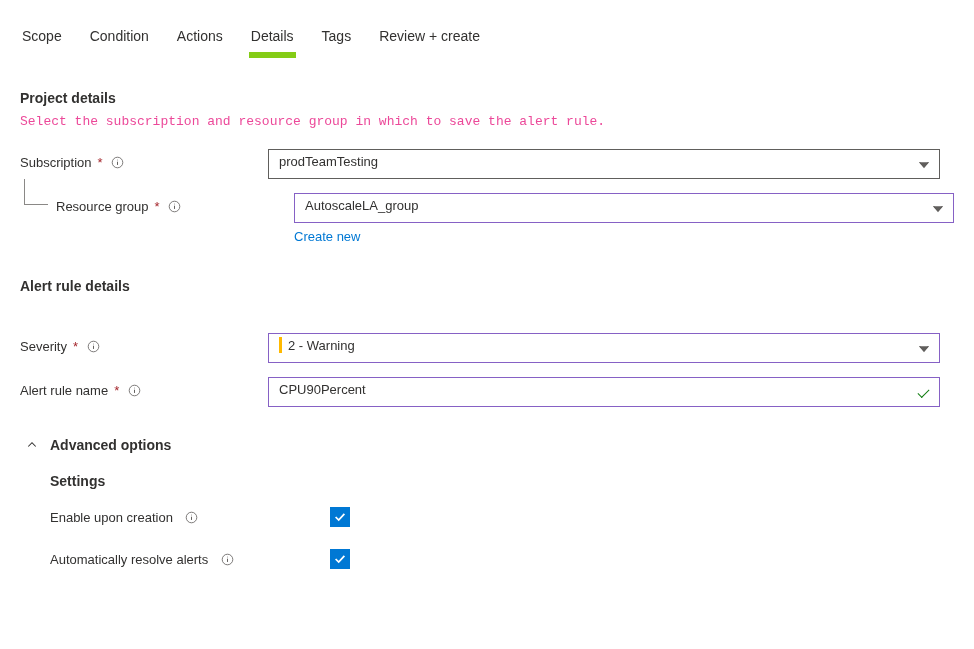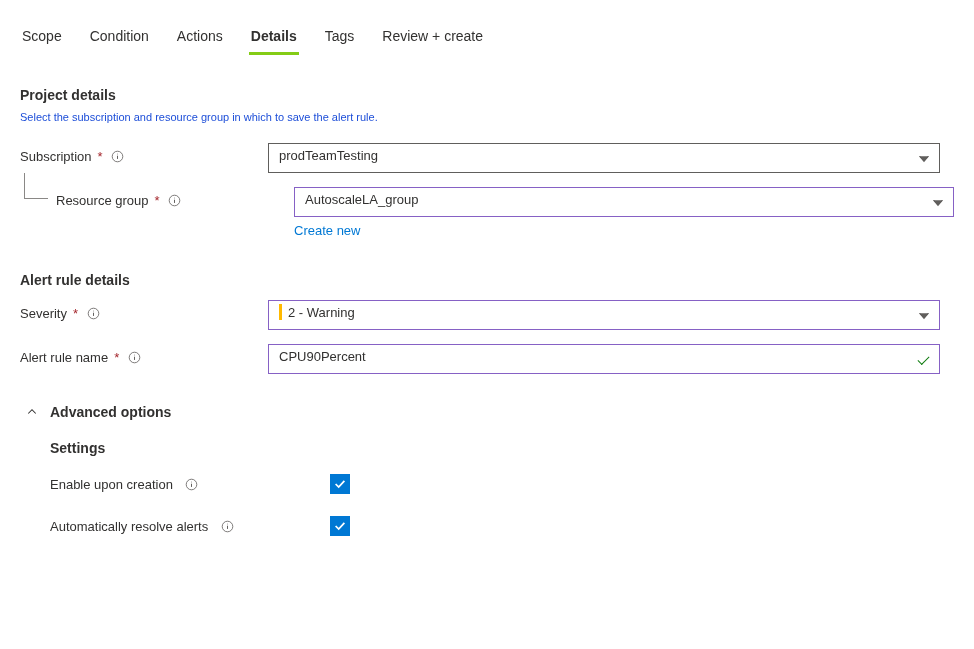--- a/index.html
+++ b/index.html
@@ -18,33 +18,34 @@
       margin-bottom: 32px;
     }
     .tab {
       padding: 8px 2px;
       cursor: pointer;
       color: #323130;
       font-size: 14px;
       border-bottom: 2px solid transparent;
     }
     .tab.active {
-      font-weight: 700;
-      border-bottom: 3px solid #84cc16;
+      font-weight: 400;
+      border-bottom: 6px solid #84cc16;
     }
     .section-title {
       font-weight: 600;
       font-size: 14px;
       margin-bottom: 8px;
       color: #323130;
     }
     .section-desc {
-      font-size: 11px;
-      color: #1d4ed8;
+      font-size: 13px;
+      color: #ec4899;
       margin-bottom: 20px;
+      font-family: Liberation Mono, monospace;
     }
     .form-row {
       display: flex;
       align-items: flex-start;
       margin-bottom: 14px;
     }
     .form-label-col {
       width: 248px;
       min-width: 248px;
       padding-top: 6px;
@@ -273,21 +274,21 @@
           </svg>
       </div>
       <span class="link">Create new</span>
     </div>
   </div>
 </div>
 
 <div class="section-spacing">
   <div class="section-title">Alert rule details</div>
 
-  <div class="form-row" style="margin-top:12px;">
+  <div class="form-row" style="margin-top:39px;">
     <div class="form-label-col">
       <span>Severity</span>
       <span class="required">*</span>
       <span class="info-icon">
         <svg viewBox="0 0 16 16" fill="none" stroke="#605e5c" stroke-width="1">
             <circle cx="8" cy="8" r="6.5"></circle>
             <line x1="8" y1="7" x2="8" y2="11" stroke-width="1.2"></line>
             <circle cx="8" cy="4.8" r="0.6" fill="#605e5c" stroke="none"></circle>
           </svg>
       </span>

